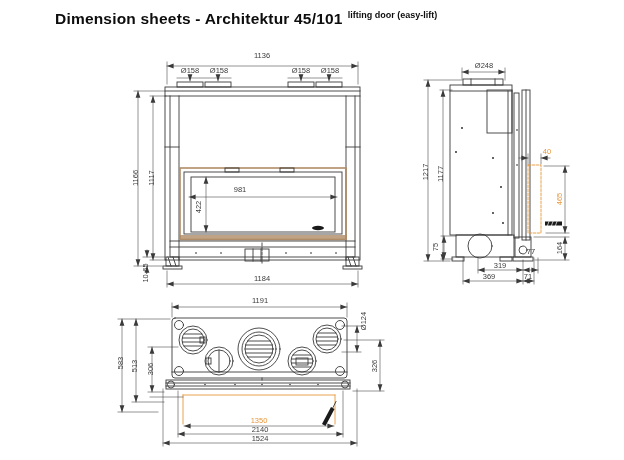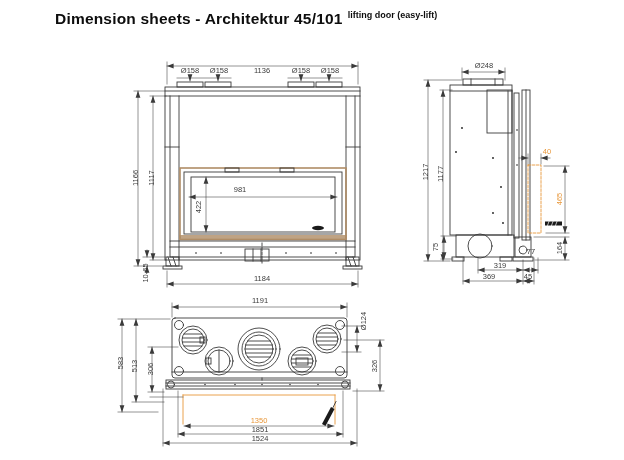--- a/index.html
+++ b/index.html
@@ -260,21 +260,21 @@
       <line class="d" x1="184" y1="426" x2="334" y2="426" marker-start="url(#as)" marker-end="url(#ae)"></line>
       <line class="d" x1="178" y1="391" x2="178" y2="437"></line>
       <line class="d" x1="343" y1="391" x2="343" y2="437"></line>
       <line class="d" x1="178" y1="434" x2="343" y2="434" marker-start="url(#as)" marker-end="url(#ae)"></line>
       <line class="d" x1="163" y1="389" x2="163" y2="446"></line>
       <line class="d" x1="357" y1="389" x2="357" y2="446"></line>
       <line class="d" x1="163" y1="443" x2="357" y2="443" marker-start="url(#as)" marker-end="url(#ae)"></line>
     </g>
   </svg>
 
-  <span class="dim" style="left:262px;top:71px">1136</span>
+  <span class="dim" style="left:262px;top:56px">1136</span>
   <span class="dim" style="left:190px;top:71px">Ø158</span>
   <span class="dim" style="left:219px;top:71px">Ø158</span>
   <span class="dim" style="left:301px;top:71px">Ø158</span>
   <span class="dim" style="left:330px;top:71px">Ø158</span>
   <span class="dim v" style="left:136px;top:178px">1166</span>
   <span class="dim v" style="left:152px;top:178px">1117</span>
   <span class="dim" style="left:240px;top:190px">981</span>
   <span class="dim v" style="left:199px;top:207px">422</span>
   <span class="dim v" style="left:146px;top:273px">10-65</span>
   <span class="dim" style="left:262px;top:279px">1184</span>
@@ -282,25 +282,25 @@
   <span class="dim" style="left:484px;top:66px">Ø248</span>
   <span class="dim v" style="left:426px;top:172px">1217</span>
   <span class="dim v" style="left:441px;top:174px">1177</span>
   <span class="dim orange" style="left:547px;top:152px">40</span>
   <span class="dim v orange" style="left:560px;top:199px">465</span>
   <span class="dim v" style="left:560px;top:248px">164</span>
   <span class="dim v" style="left:436px;top:247px">75</span>
   <span class="dim" style="left:500px;top:266px">319</span>
   <span class="dim" style="left:531px;top:252px">77</span>
   <span class="dim" style="left:489px;top:277px">369</span>
-  <span class="dim" style="left:528px;top:277px">45</span>
+  <span class="dim" style="left:528px;top:277px">71</span>
 
   <span class="dim" style="left:260px;top:301px">1191</span>
   <span class="dim v" style="left:364px;top:321px">Ø124</span>
   <span class="dim v" style="left:121px;top:363px">583</span>
   <span class="dim v" style="left:135px;top:366px">513</span>
   <span class="dim v" style="left:151px;top:369px">306</span>
   <span class="dim v" style="left:375px;top:366px">326</span>
   <span class="dim orange" style="left:259px;top:421px">1350</span>
-  <span class="dim" style="left:260px;top:430px">1851</span>
+  <span class="dim" style="left:260px;top:430px">2140</span>
   <span class="dim" style="left:260px;top:439px">1524</span>
 
 </div>
 
 </body></html>

